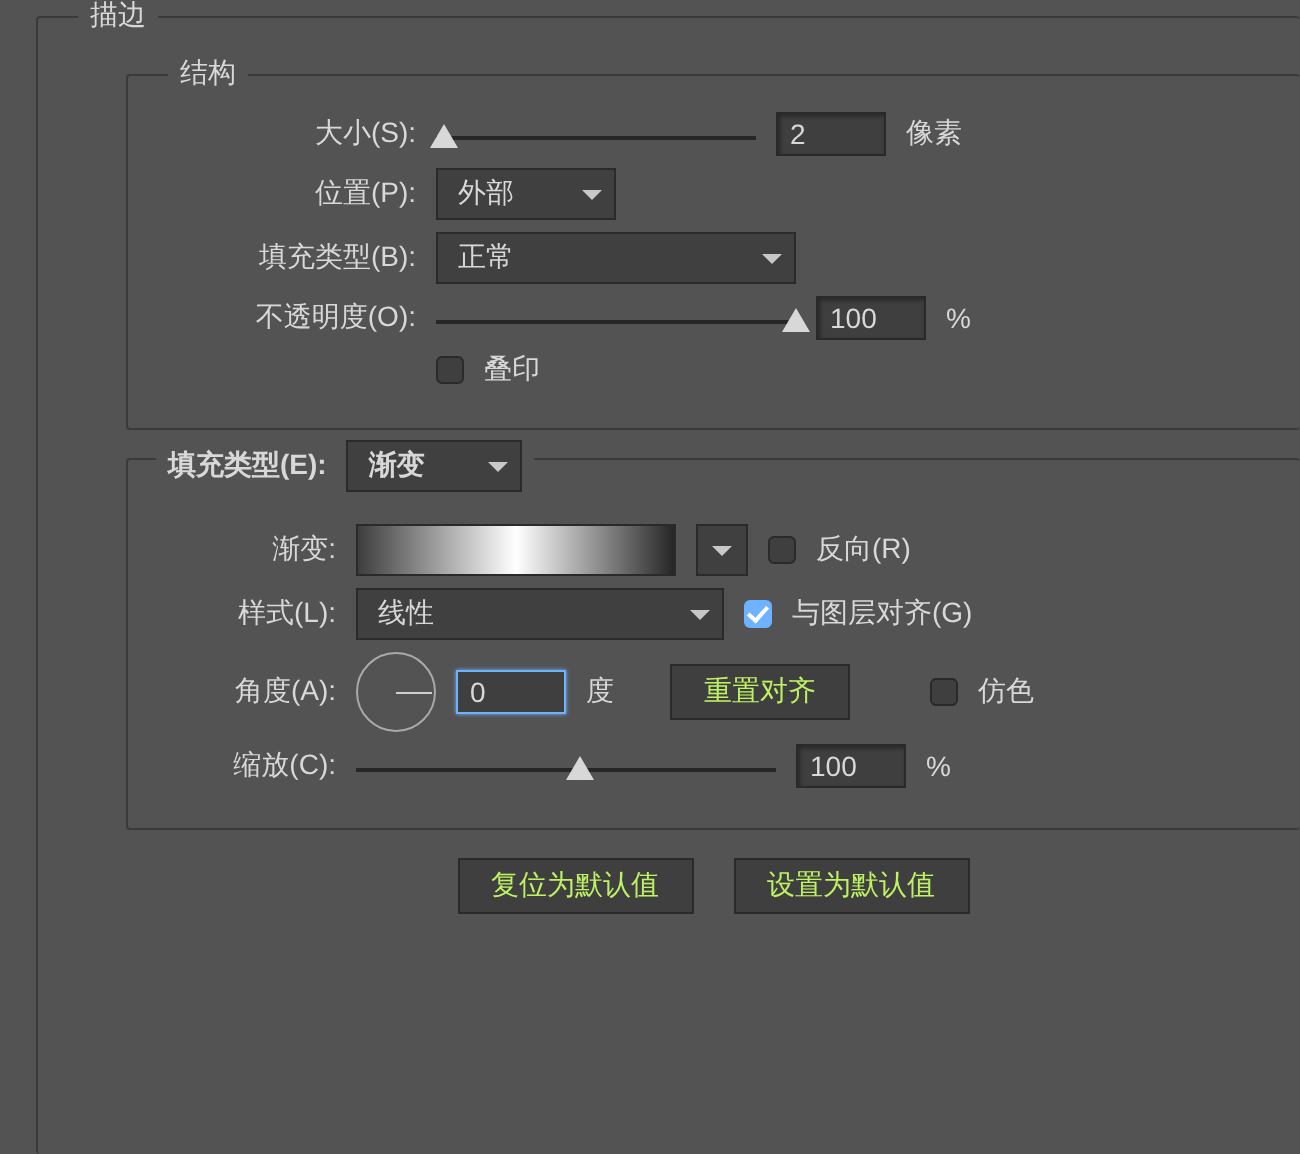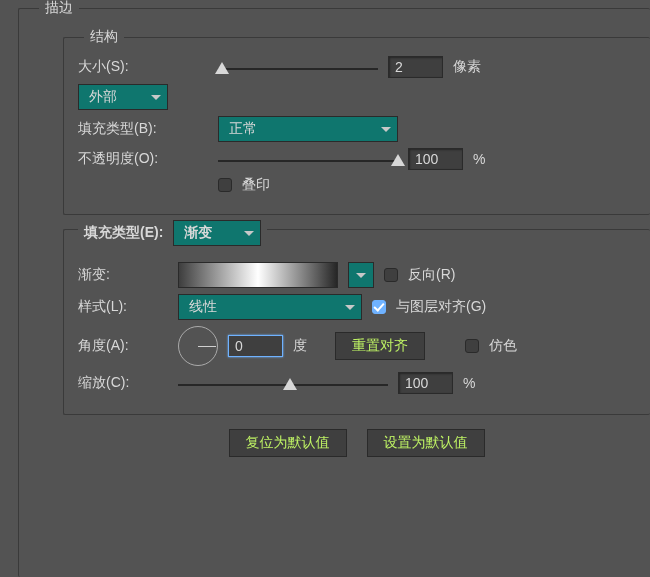--- a/index.html
+++ b/index.html
@@ -40,21 +40,21 @@
     padding: 20px 0 0 14px;
   }
   .row {
     display: flex;
     align-items: center;
     margin: 6px 0;
     gap: 10px;
   }
   .label {
     width: 130px;
-    text-align: left;
+    text-align: right;
     white-space: nowrap;
   }
   .slider-track {
     height: 2px;
     background: #272727;
     position: relative;
     flex: 0 0 160px;
     margin-top: 4px;
   }
   .slider-thumb {
@@ -77,21 +77,21 @@
   }
   .num-input.active {
     border: 1px solid #6fb2ff;
     box-shadow: 0 0 2px #6fb2ff;
   }
   .unit { min-width: 32px; }
   .select {
     display: flex;
     align-items: center;
     justify-content: space-between;
-    background: #0f766e;
+    background: #404040;
     border: 1px solid #2a2a2a;
     height: 26px;
     padding: 0 6px 0 10px;
     color: #d8d8d8;
     cursor: default;
   }
   .chev { margin-left: 8px; width: 0; height: 0; border-left: 5px solid transparent; border-right: 5px solid transparent; border-top: 5px solid #c8c8c8; }
   .checkbox {
     width: 14px;
     height: 14px;
@@ -157,20 +157,21 @@
     <div class="row">
       <div class="label">大小(S):</div>
       <div class="slider-track">
         <div class="slider-thumb" style="left:-3px"></div>
       </div>
       <input class="num-input" value="2" style="">
       <span class="unit">像素</span>
     </div>
 
     <div class="row">
+      <div class="label">位置(P):</div>
       <div class="select" style="width:90px">
         <span>外部</span>
         <span class="chev"></span>
       </div>
     </div>
 
     <div class="row">
       <div class="label">填充类型(B):</div>
       <div class="select" style="width:180px">
         <span>正常</span>

